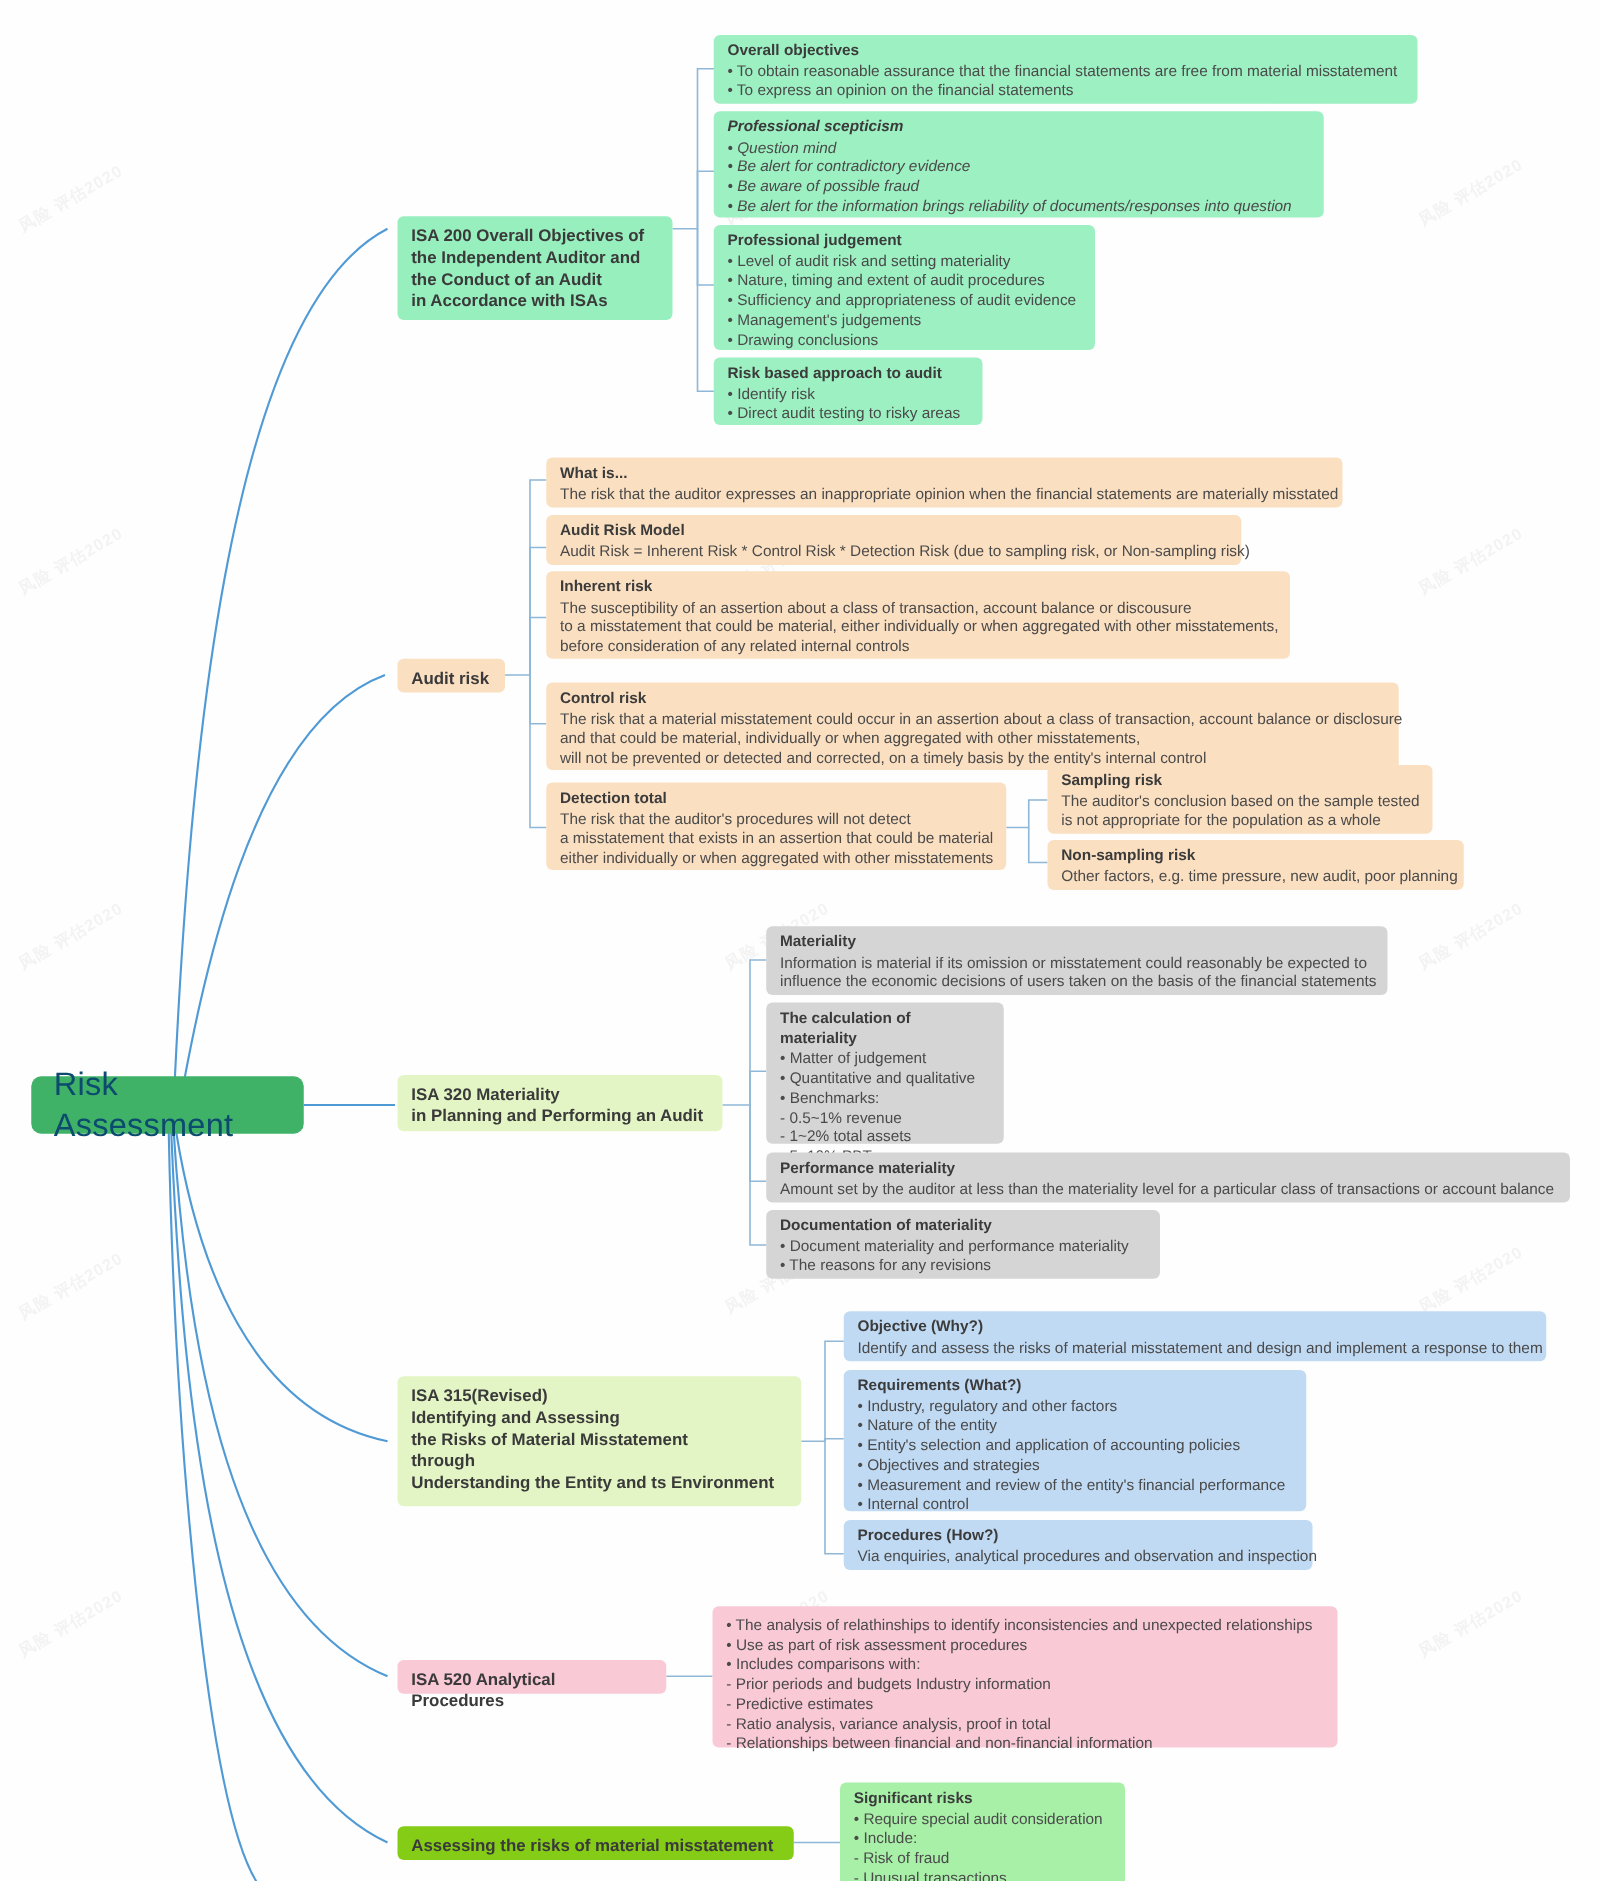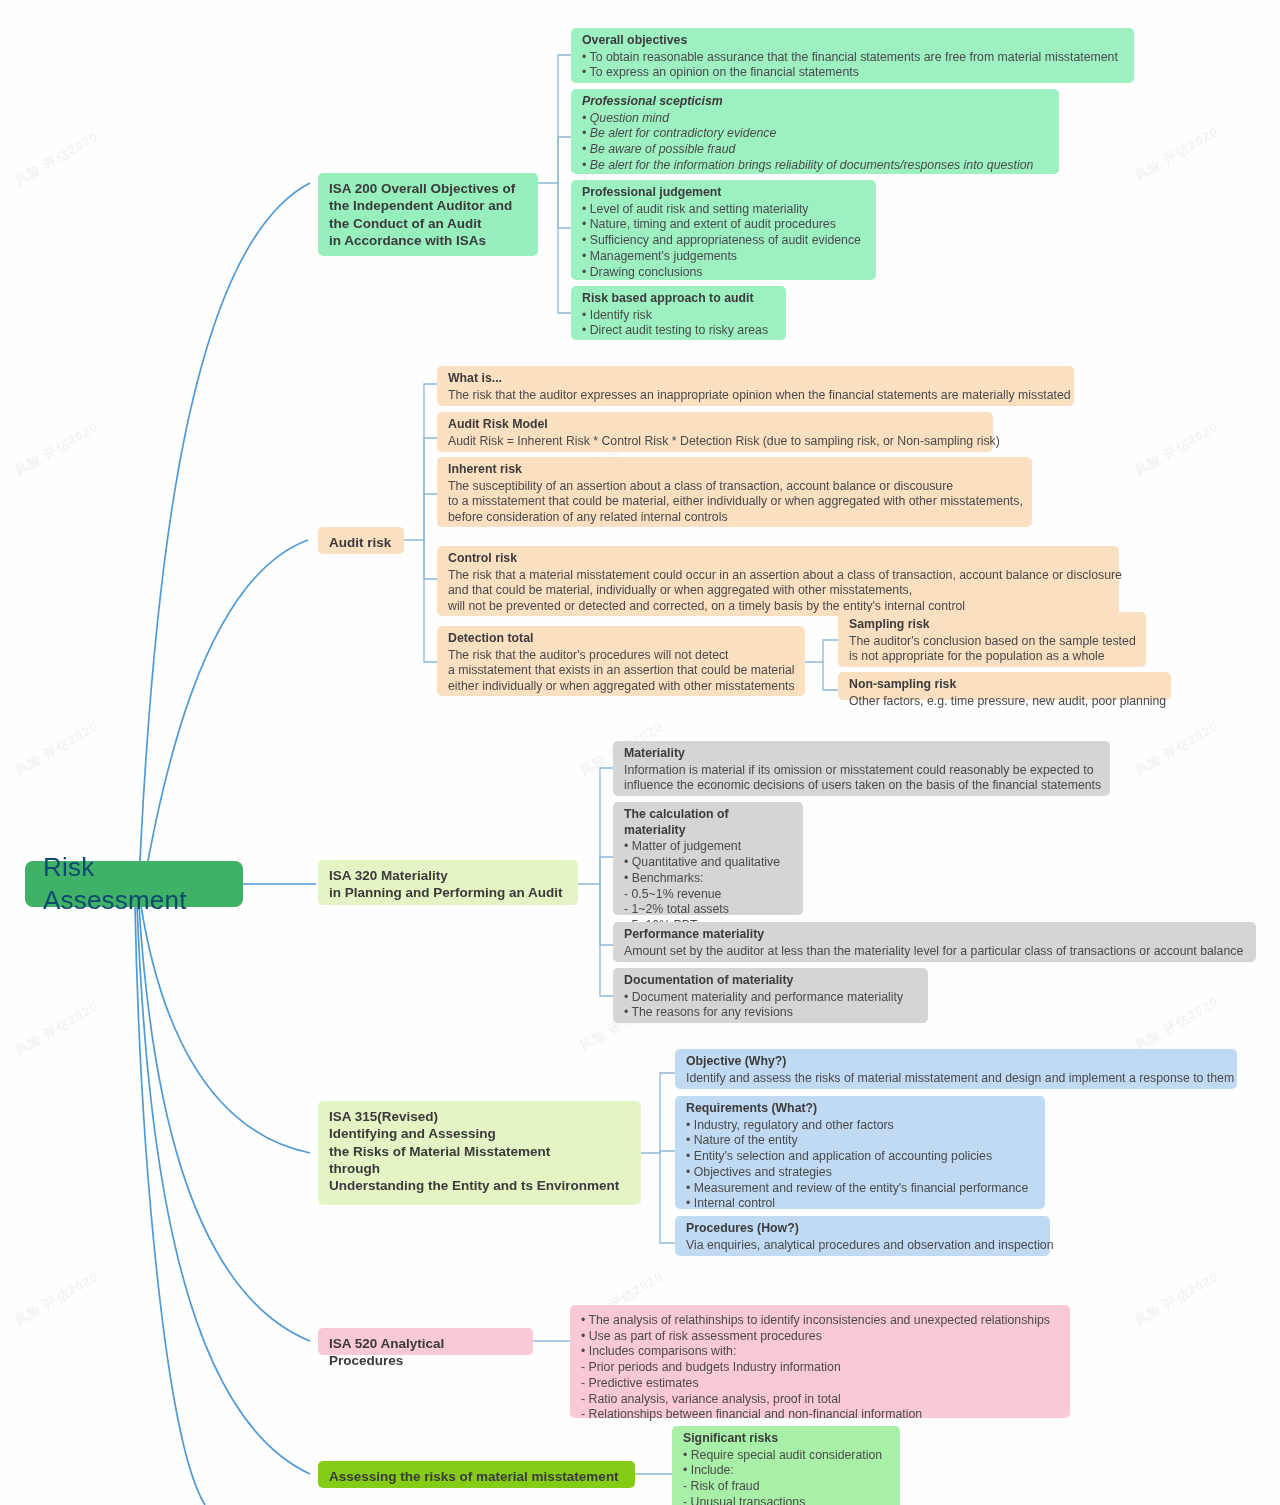--- a/index.html
+++ b/index.html
@@ -232,21 +232,21 @@
     <span class="ln">a misstatement that exists in an assertion that could be material</span>
     <span class="ln">either individually or when aggregated with other misstatements</span>
   </div>
 
   <div class="node leaf pal-orangeN" style="left:838px; top:612px; width:308px; height:55px;">
     <span class="t">Sampling risk</span>
     <span class="ln">The auditor's conclusion based on the sample tested</span>
     <span class="ln">is not appropriate for the population as a whole</span>
   </div>
 
-  <div class="node leaf pal-orangeN" style="left:838px; top:672px; width:333px; height:28px;">
+  <div class="node leaf pal-orangeN" style="left:838px; top:672px; width:333px; height:40px;">
     <span class="t">Non-sampling risk</span>
     <span class="ln">Other factors, e.g. time pressure, new audit, poor planning</span>
   </div>
 
   <div class="node branch pal-lime" style="left:318px; top:860px; width:260px; height:45px;">
     <span class="ml"><span style="display: block; white-space: nowrap;">ISA 320 Materiality</span><span style="display: block; white-space: nowrap;">in Planning and Performing an Audit</span></span>
   </div>
 
   <div class="node leaf pal-gray" style="left:613px; top:741px; width:497px; height:55px;">
     <span class="t">Materiality</span>
@@ -296,21 +296,21 @@
 
   <div class="node leaf pal-blue" style="left:675px; top:1216px; width:375px; height:40px;">
     <span class="t">Procedures (How?)</span>
     <span class="ln">Via enquiries, analytical procedures and observation and inspection</span>
   </div>
 
   <div class="node branch pal-pink" style="left:318px; top:1328px; width:215px; height:27px;">
     <span>ISA 520 Analytical Procedures</span>
   </div>
 
-  <div class="node leaf pal-pinkN" style="left:570px; top:1285px; width:500px; height:113px; padding-top:8px;margin-top:20px;">
+  <div class="node leaf pal-pinkN" style="left:570px; top:1285px; width:500px; height:113px; padding-top:8px;">
     <span class="ln">• The analysis of relathinships to identify inconsistencies and unexpected relationships</span>
     <span class="ln">• Use as part of risk assessment procedures</span>
     <span class="ln">• Includes comparisons with:</span>
     <span class="ln">- Prior periods and budgets Industry information</span>
     <span class="ln">- Predictive estimates</span>
     <span class="ln">- Ratio analysis, variance analysis, proof in total</span>
     <span class="ln">- Relationships between financial and non-financial information</span>
   </div>
 
   <div class="node branch pal-grayN" style="left:318px; top:1461px; width:317px; height:27px;">

